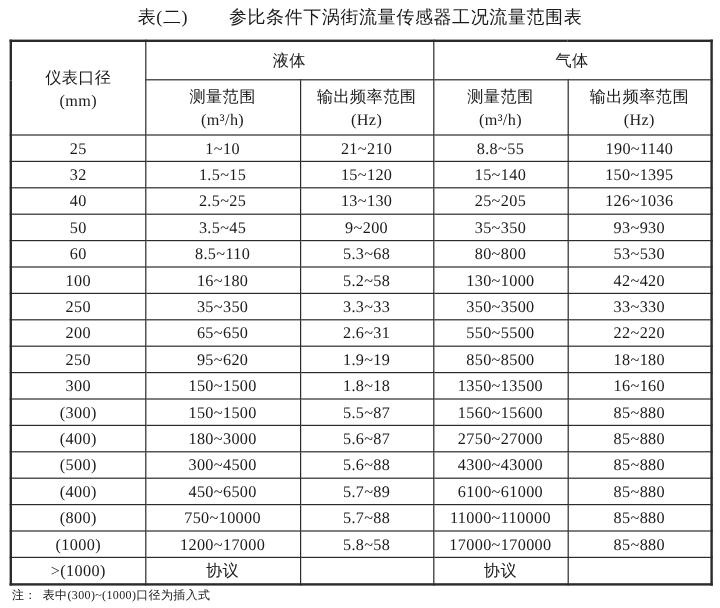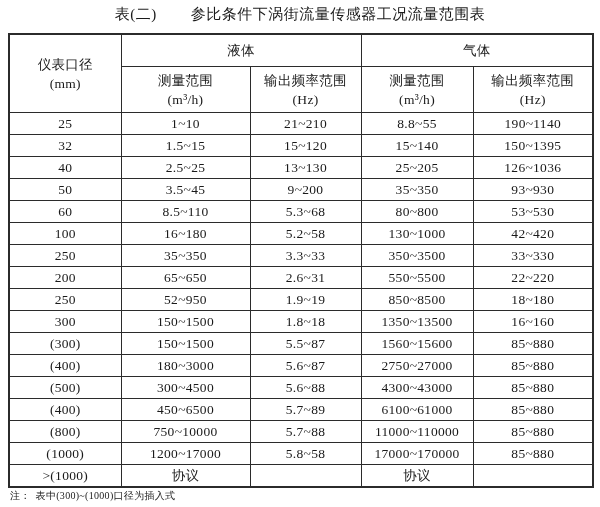--- a/index.html
+++ b/index.html
@@ -175,21 +175,21 @@
         </tr>
         <tr>
           <td>200</td>
           <td>65~650</td>
           <td>2.6~31</td>
           <td>550~5500</td>
           <td>22~220</td>
         </tr>
         <tr>
           <td>250</td>
-          <td>52~950</td>
+          <td>95~620</td>
           <td>1.9~19</td>
           <td>850~8500</td>
           <td>18~180</td>
         </tr>
         <tr>
           <td>300</td>
           <td>150~1500</td>
           <td>1.8~18</td>
           <td>1350~13500</td>
           <td>16~160</td>

